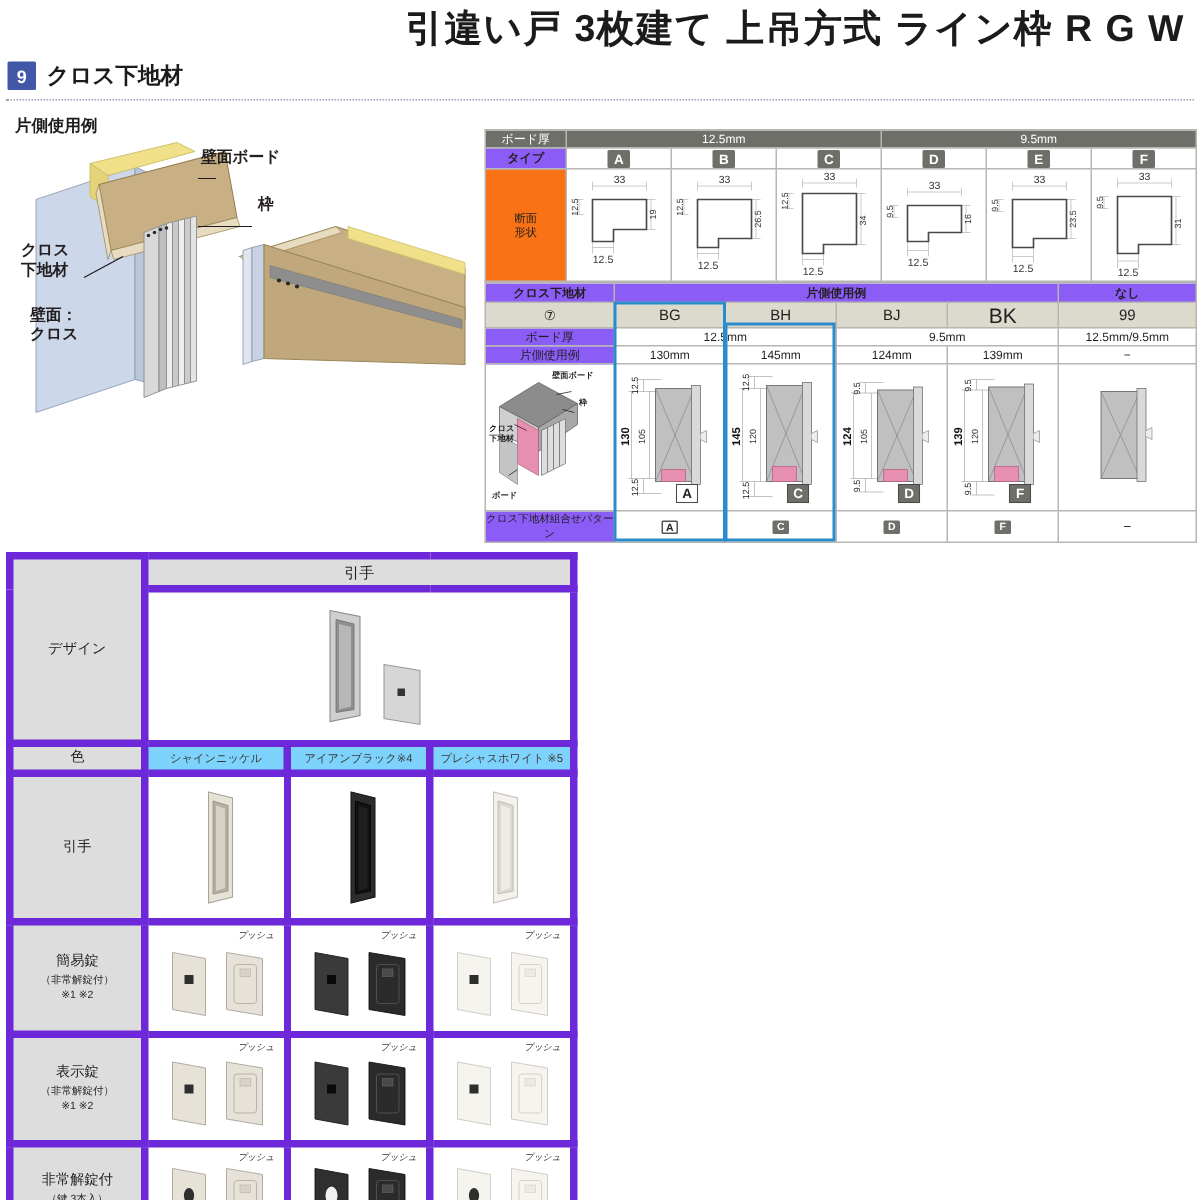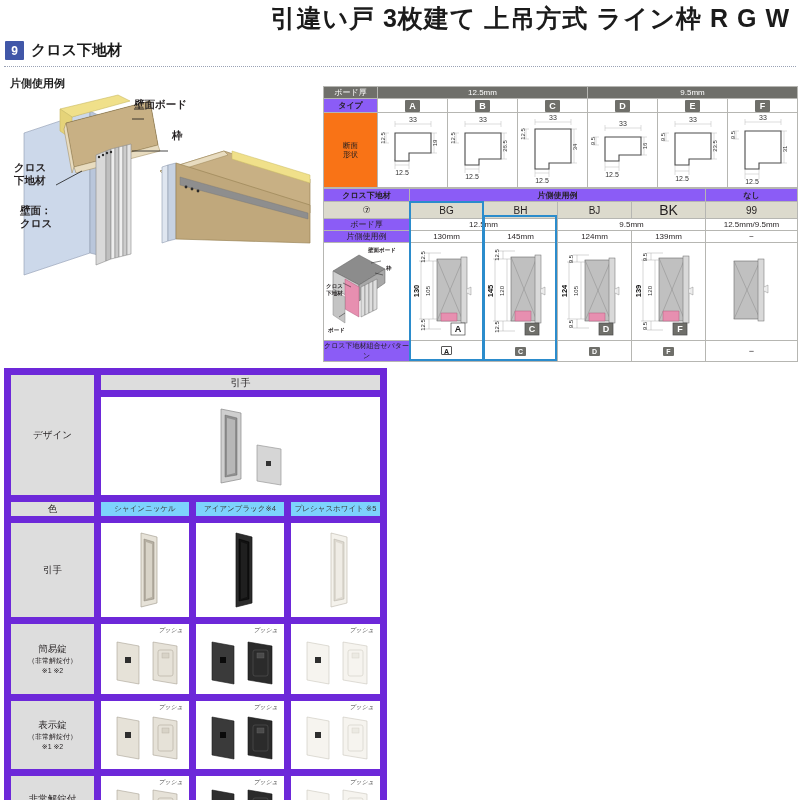--- a/index.html
+++ b/index.html
@@ -41,21 +41,21 @@
   .typebadge.sm { width:11px; height:9px; line-height:9px; font-size:7px; }
   .white { background:#ffffff; }
 
   
   #blue-box-1 { position:absolute; border:2px solid #2b8ccc; pointer-events:none; }
   #blue-box-2 { position:absolute; border:2px solid #2b8ccc; pointer-events:none; }
 
   
   #hw-table { position:absolute; left:4px; top:368px; width:376px; }
   #hw-table .tbl { width:376px; }
-  #hw-table td { border:7px solid #6d28d9; }
+  #hw-table td { border:5px solid #6d28d9; }
   .hw-left { background:#dddddd; font-size:9.5px; font-weight:normal; line-height:1.5; }
   .hw-left .sub { font-size:7px; display:block; }
   .hw-top { background:#dddddd; font-size:10px; }
   .hw-color { background:#7dd3fc; font-size:7.5px; color:#3a3a3a; }
   .hw-cell { background:#ffffff; position:relative; }
   .push-lbl { position:absolute; font-size:6px; color:#333; font-style:italic; }
 </style>
 </head>
 <body>
 

